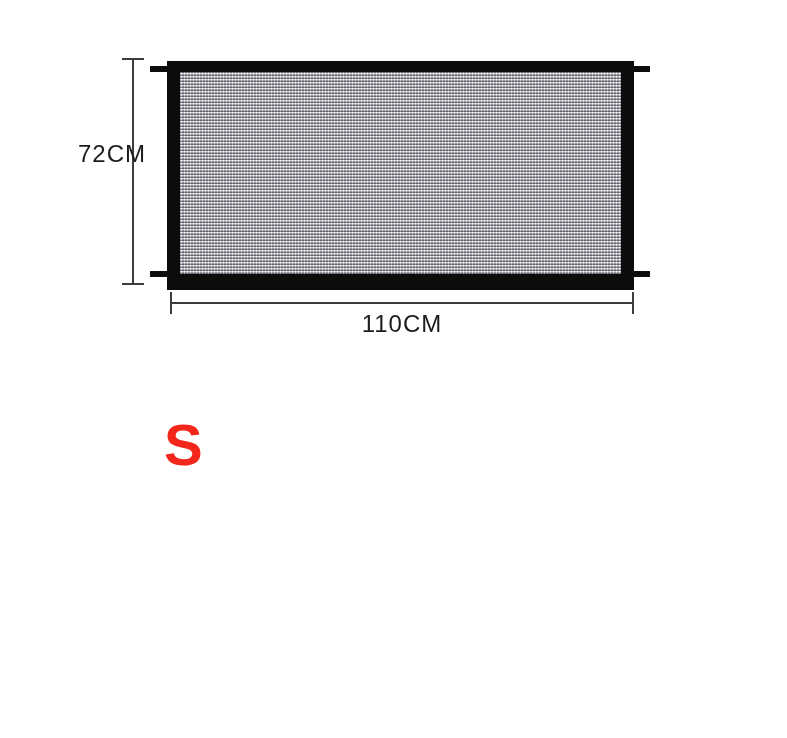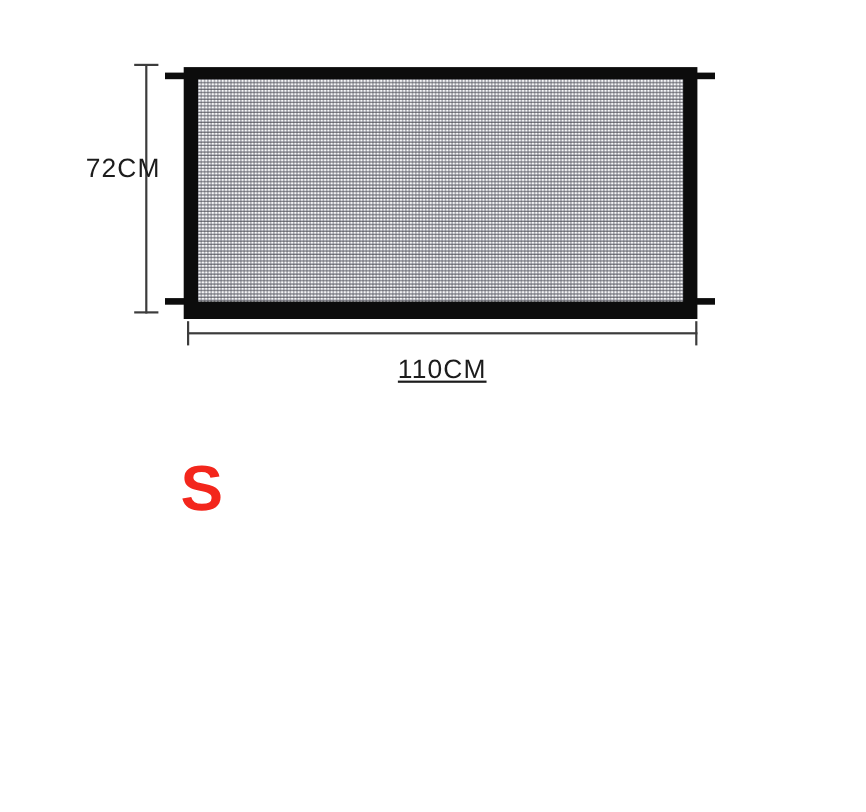--- a/index.html
+++ b/index.html
@@ -93,23 +93,22 @@
     letter-spacing: 1px;
     white-space: nowrap;
     line-height: 1;
   }
   .dim-label.height {
     left: 78px;
     top: 142px;
   }
   .dim-label.width {
     left: 402px;
-    top: 325px;
+    top: 312px;
     transform: translateX(-50%);
-    text-decoration: underline;
   }
 
   
   .size-label {
     position: absolute;
     left: 164px;
     top: 416px;
     color: #f3261c;
     font-size: 58px;
     font-weight: bold;

